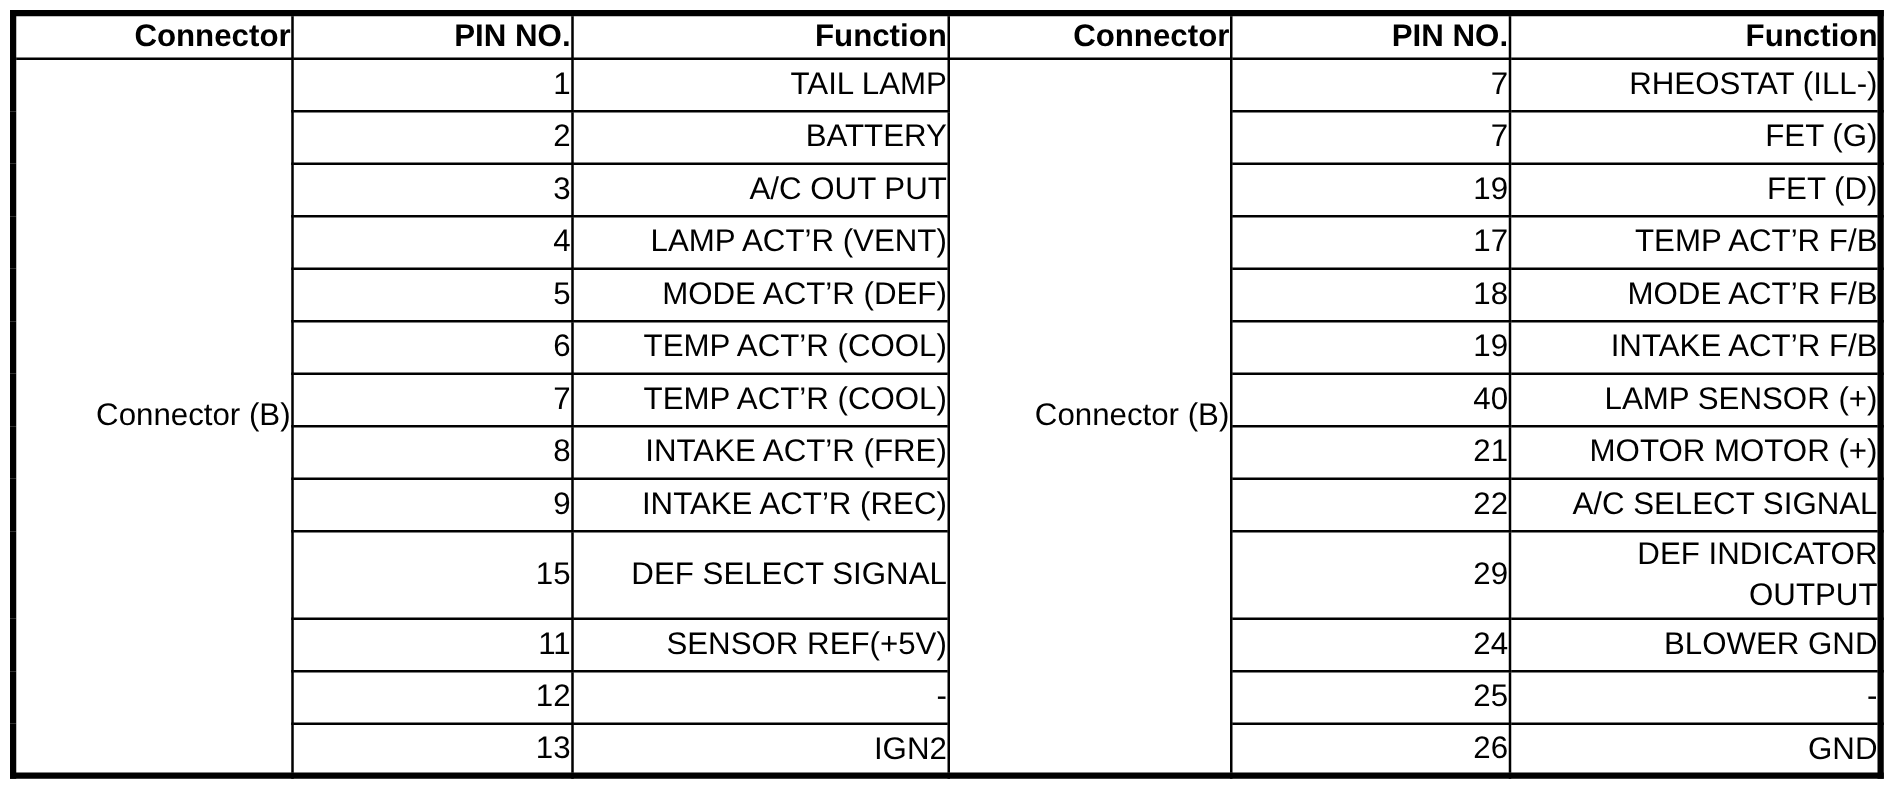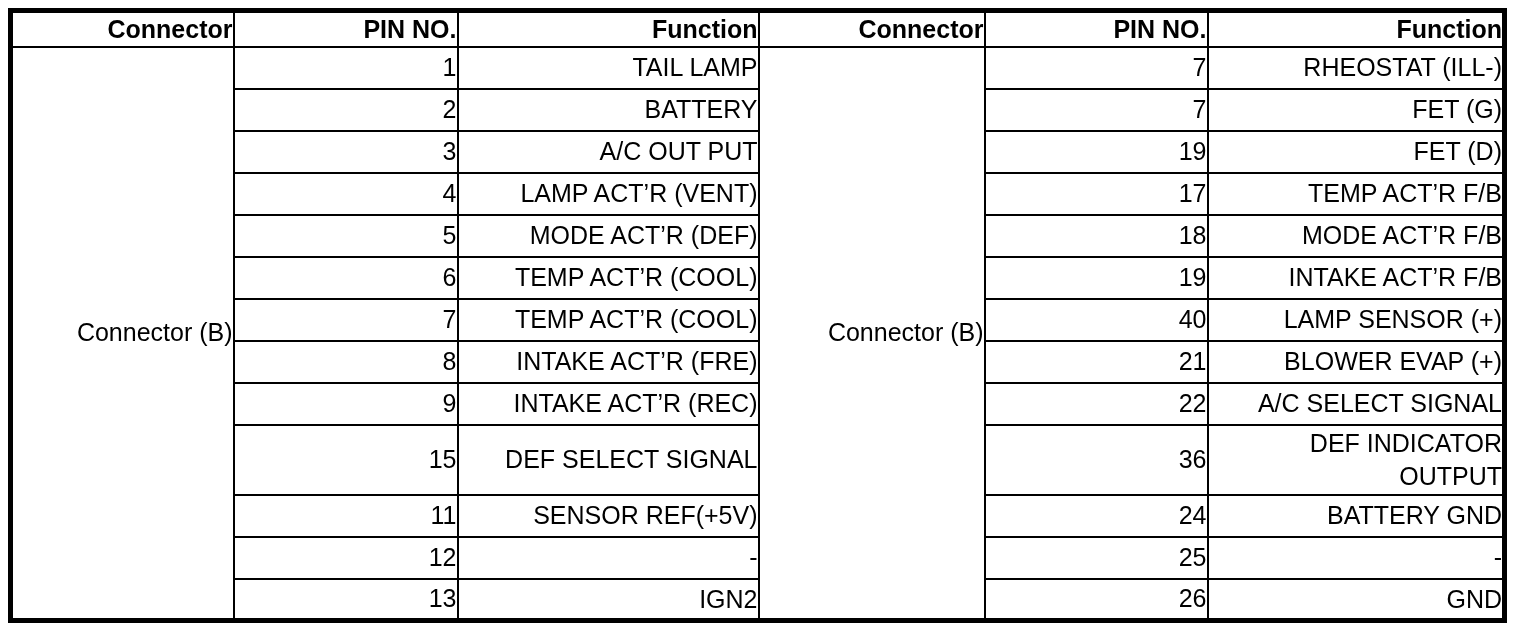--- a/index.html
+++ b/index.html
@@ -121,40 +121,40 @@
         <tr>
           <td class="pin">7</td>
           <td class="function">TEMP ACT’R (COOL)</td>
           <td class="pin">40</td>
           <td class="function">LAMP SENSOR (+)</td>
         </tr>
         <tr>
           <td class="pin">8</td>
           <td class="function">INTAKE ACT’R (FRE)</td>
           <td class="pin">21</td>
-          <td class="function">BLOWER EVAP (+)</td>
+          <td class="function">MOTOR MOTOR (+)</td>
         </tr>
         <tr>
           <td class="pin">9</td>
           <td class="function">INTAKE ACT’R (REC)</td>
           <td class="pin">22</td>
           <td class="function">A/C SELECT SIGNAL</td>
         </tr>
         <tr class="tall">
           <td class="pin">15</td>
           <td class="function">DEF SELECT SIGNAL</td>
-          <td class="pin">36</td>
+          <td class="pin">29</td>
           <td class="function">DEF INDICATOR
 OUTPUT</td>
         </tr>
         <tr>
           <td class="pin">11</td>
           <td class="function">SENSOR REF(+5V)</td>
           <td class="pin">24</td>
-          <td class="function">BATTERY GND</td>
+          <td class="function">BLOWER GND</td>
         </tr>
         <tr>
           <td class="pin">12</td>
           <td class="function">-</td>
           <td class="pin">25</td>
           <td class="function">-</td>
         </tr>
         <tr>
           <td class="pin">13</td>
           <td class="function">IGN2</td>

